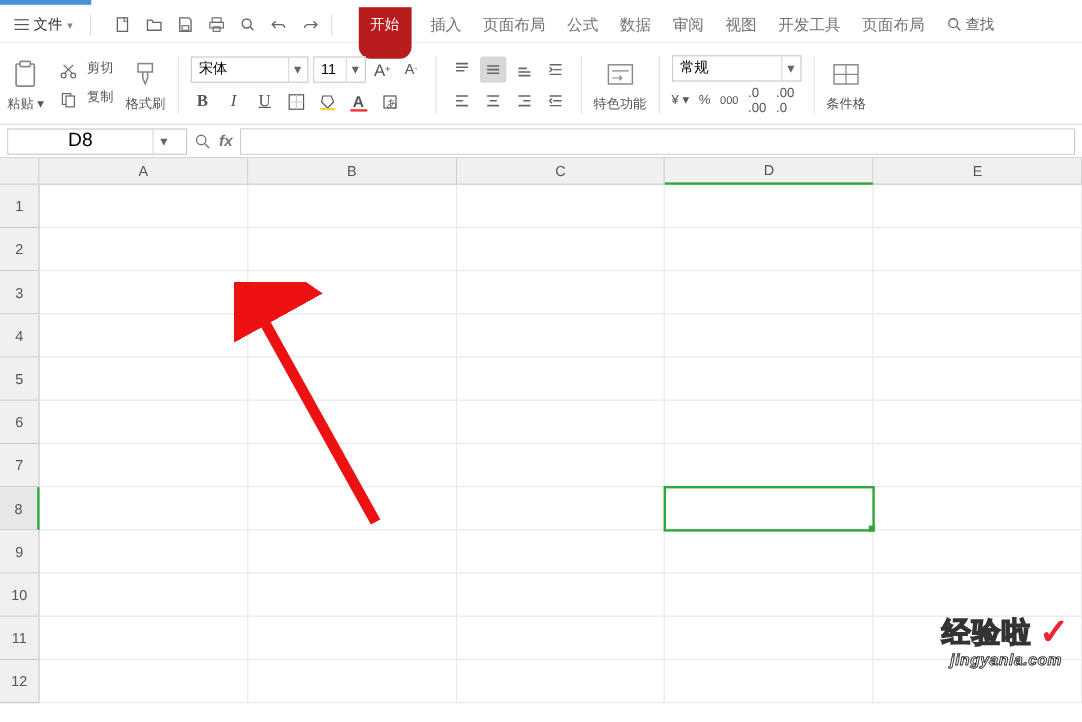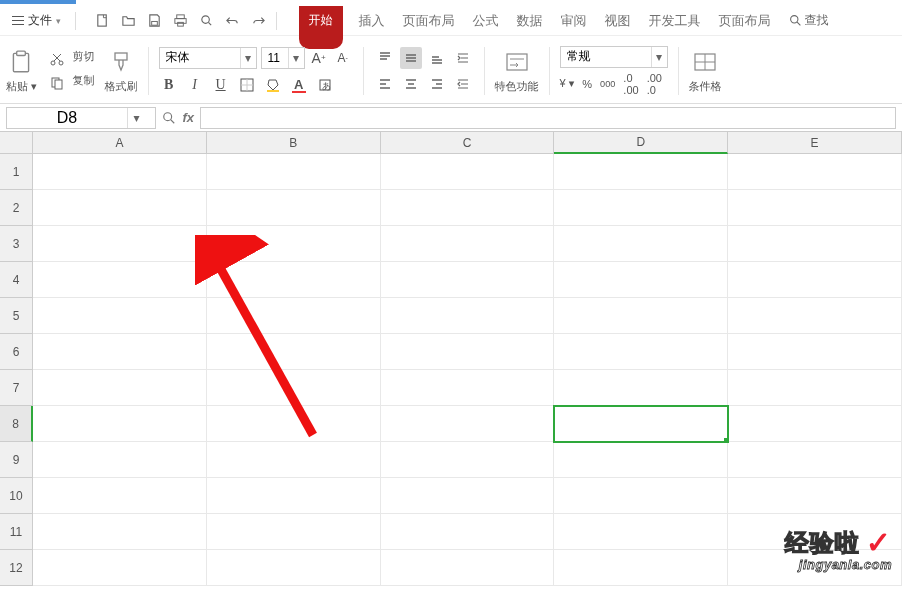--- a/index.html
+++ b/index.html
@@ -73,21 +73,21 @@
 .cells { position:absolute; top:22px; left:33px; right:0; }
 .cell-row { display:flex; height:36px; }
 .cell { border-right:1px solid #e8e8e8; border-bottom:1px solid #e8e8e8; }
 .cell.selected { outline:2px solid #2ea83b; outline-offset:-1px; position:relative; }
 .cell.selected::after { content:""; position:absolute; right:-2px; bottom:-2px; width:5px; height:5px; background:#2ea83b; }
 
 
 .arrow-overlay { position:absolute; pointer-events:none; }
 
 
-.watermark { position:absolute; right:10px; bottom:30px; text-align:right; font-weight:bold; font-family: "SimHei", sans-serif; }
+.watermark { position:absolute; right:10px; bottom:45px; text-align:center; font-weight:bold; font-family: "SimHei", sans-serif; }
 .watermark .line1 { font-size:24px; color:#fff; -webkit-text-stroke: 1.2px #333; letter-spacing:1px; display:flex; align-items:center; gap:6px; justify-content:flex-end;}
 .watermark .check { color:#e23; font-size:30px; -webkit-text-stroke:0; font-weight:bold;}
 .watermark .line2 { font-size:13px; color:#fff; -webkit-text-stroke: 0.8px #333; font-style:italic; letter-spacing:0.5px; margin-top:-3px;}
 
 svg { display:block; }
 </style>
 </head>
 <body>
 
 <div class="titlebar">

